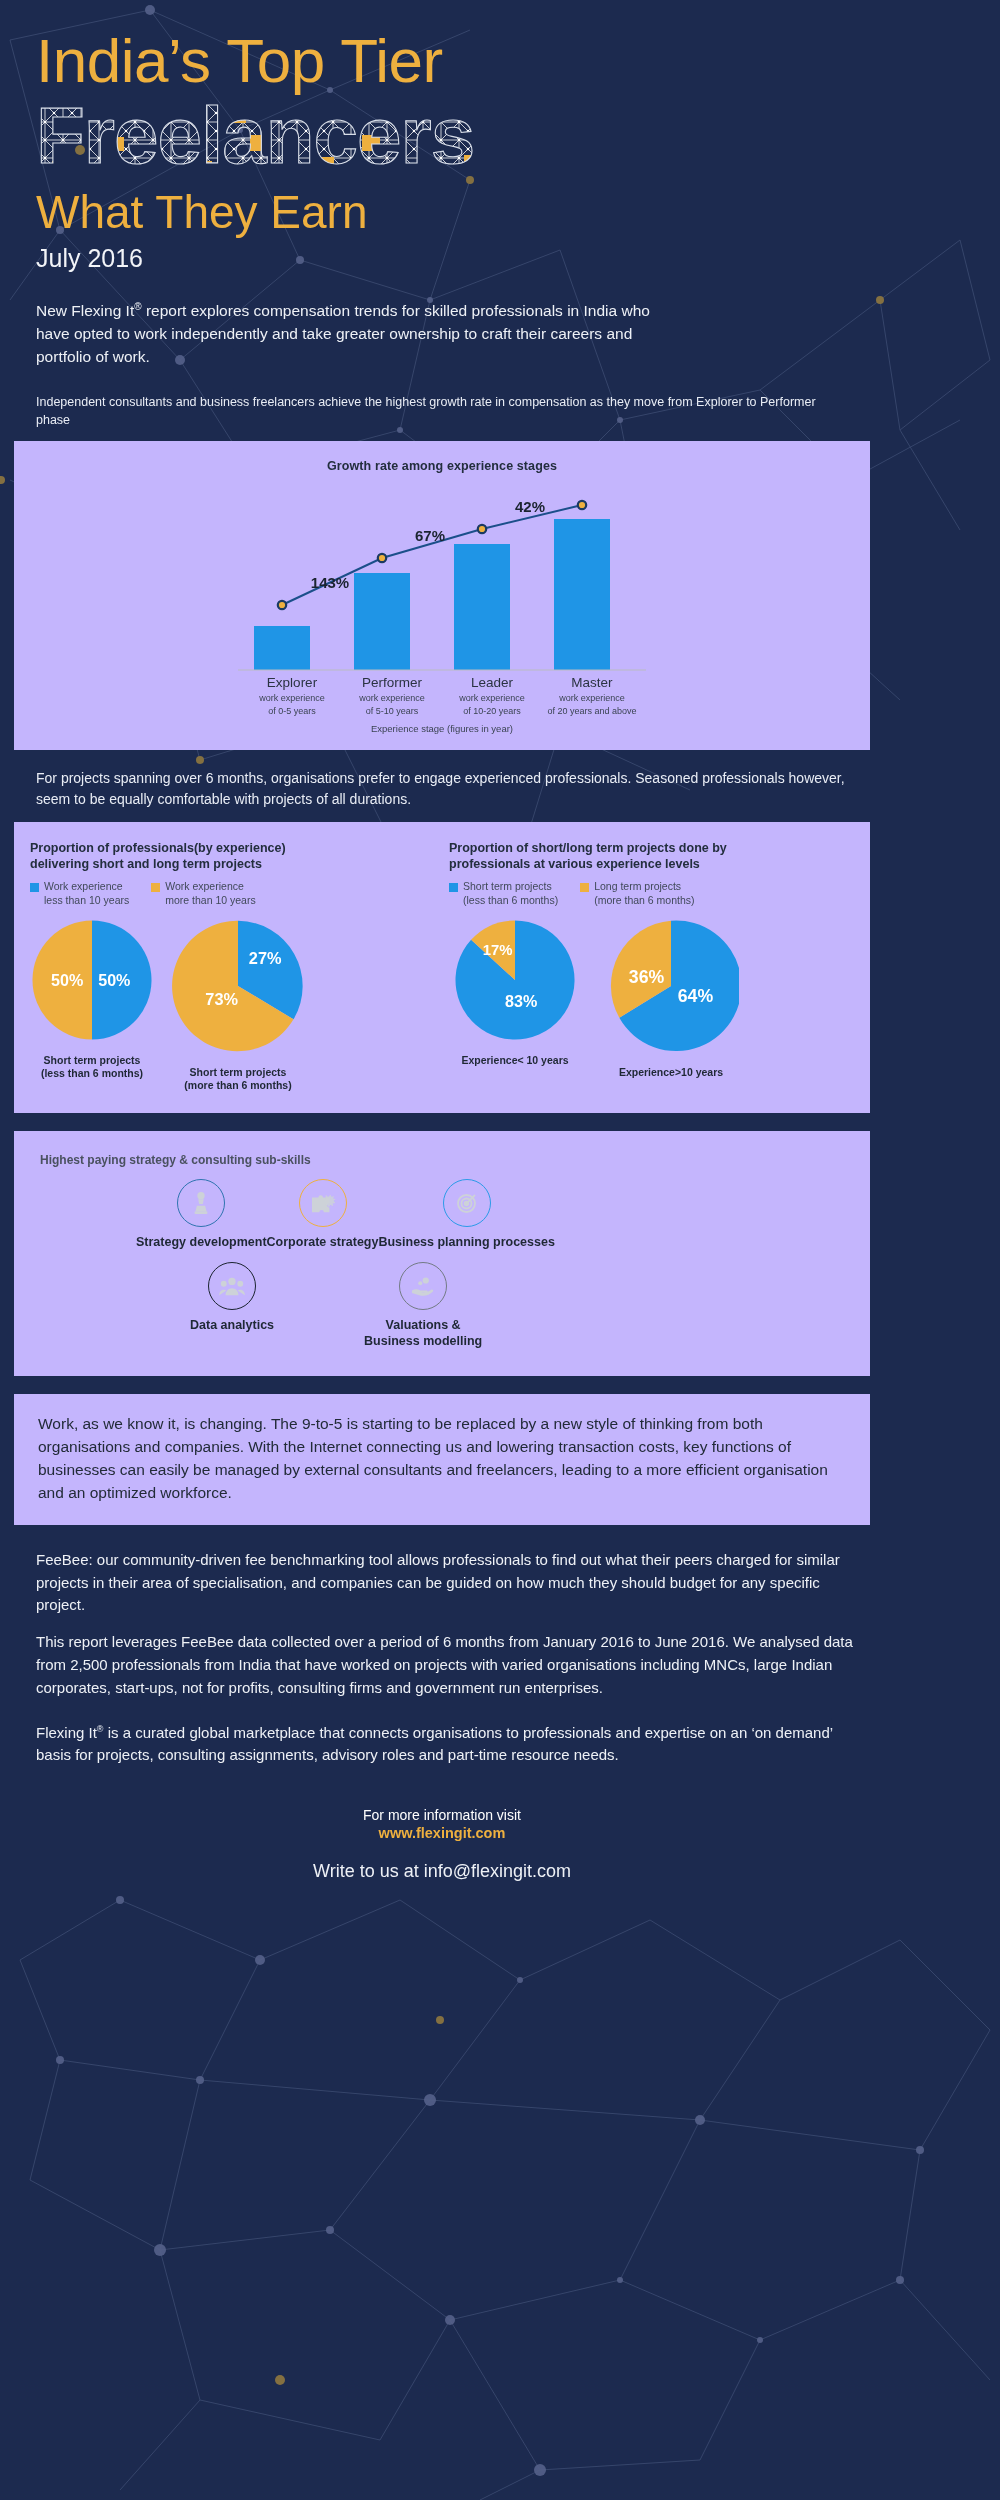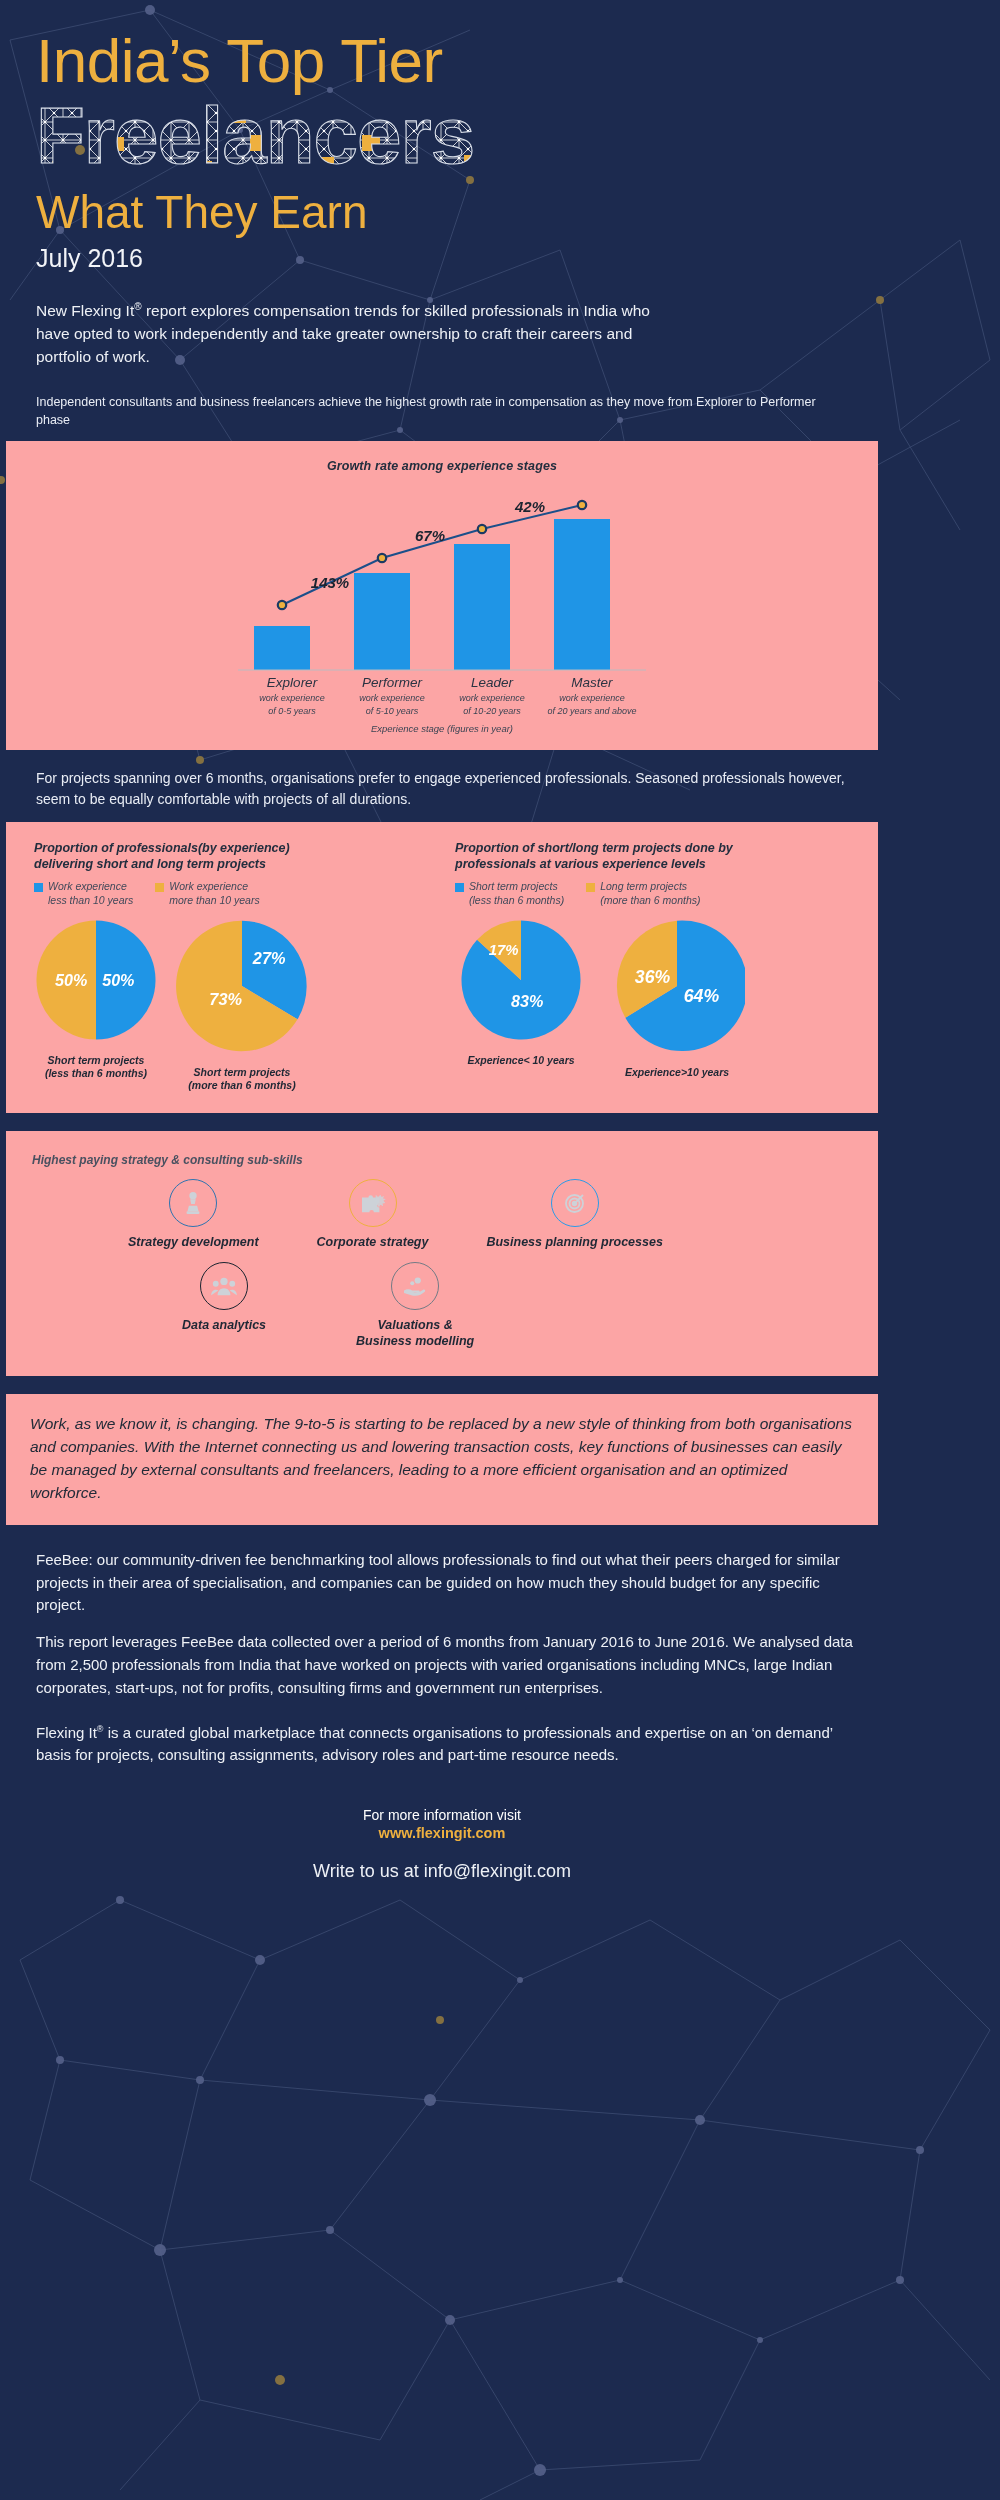--- a/index.html
+++ b/index.html
@@ -38,55 +38,55 @@
   .intro sup { font-size:10px; vertical-align:super; }
 
   
   .navy-cap {
     color:#e9edf5; font-size:12.5px; line-height:1.45; padding:0 36px;
   }
   .navy-cap.big { font-size:14px; line-height:1.5; }
 
   
   .panel {
-    background:#fca5a5; margin:0 6px; position:relative;font-style:italic;
+    background:#c4b5fd; margin:0 14px; position:relative;
   }
 
   
   .chart-title {
     text-align:center; font-size:12.5px; font-weight:700; color:#232e3e;
     padding-top:18px; letter-spacing:0.1px;
   }
   .chart-wrap { position:relative; height:190px; margin:10px 0 0 0; }
   .chart-wrap svg { display:block; margin:0 auto; }
   .cat-row { display:flex; justify-content:center; margin-top:2px; }
   .cat { width:100px; text-align:center; }
   .cat .n { font-size:13.5px; color:#2a3342; line-height:1.2; }
   .cat .s { font-size:9px; color:#3b4453; line-height:1.25; margin-top:2px; }
   .axis-lbl { text-align:center; font-size:9.5px; color:#3b4453; padding:5px 0 16px 0; }
 
   
-  .pie-section { display:flex; padding:18px 20px 20px 28px; }
+  .pie-section { display:flex; padding:18px 20px 20px 16px; }
   .pie-half { flex:1; }
   .pie-half.right { padding-left:18px; }
   .ph-title { font-size:12.5px; font-weight:700; color:#232e3e; line-height:1.35; }
   .legend { display:flex; gap:22px; margin-top:7px; }
   .leg { display:flex; gap:5px; align-items:flex-start; }
   .swatch { width:9px; height:9px; margin-top:3px; flex:none; }
   .leg-txt { font-size:10.5px; color:#41495a; line-height:1.3; }
   .pies { display:flex; justify-content:flex-start; gap:16px; margin-top:10px; }
   .pies.r { gap:26px; padding-left:4px; }
   .pie-item { text-align:center; }
   .pie-cap { font-size:10.5px; font-weight:700; color:#1f2835; line-height:1.3; margin-top:8px; }
 
   
   .skills { padding:22px 26px 26px 26px; }
   .skills-title { font-size:12px; font-weight:700; color:#4a5160; }
   .srow { display:flex; align-items:flex-start; }
-  .srow.one { margin-top:12px; padding-left:96px; gap:58px; }
+  .srow.one { margin-top:12px; padding-left:96px; }
   .srow.two { margin-top:12px; padding-left:150px; gap:90px; }
   .sitem { text-align:center; }
   .scirc {
     width:48px; height:48px; border-radius:50%; margin:0 auto;
     display:flex; align-items:center; justify-content:center; background:transparent;
   }
   .slabel { font-size:12.5px; font-weight:700; color:#1f2835; margin-top:8px; line-height:1.25; }
 
   
   .body-panel { padding:18px 24px 20px 24px; }

